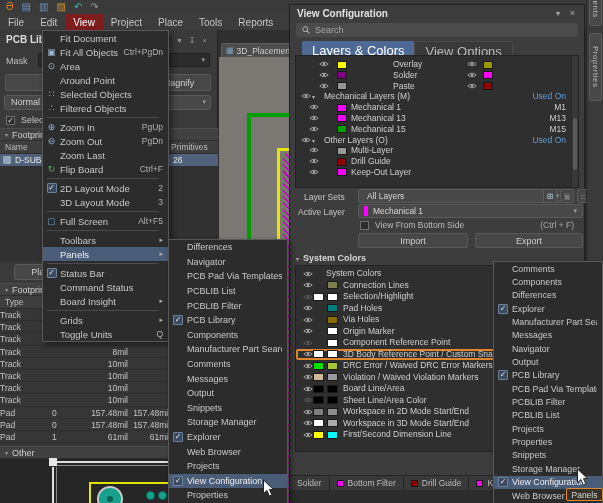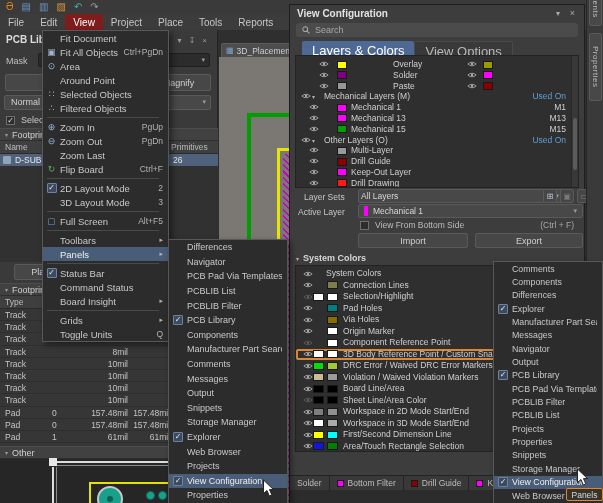--- a/index.html
+++ b/index.html
@@ -46,21 +46,21 @@
   .t1r{left:0;top:124px;width:218px;height:12px;background:#50617b;font-size:8.5px;color:#e8e8e8;line-height:12px}
   .t1r .fi{position:absolute;left:3px;top:2px;width:8px;height:8px;background:#9db0c8;border-radius:1px;opacity:.85}
   .t1r .fn{position:absolute;left:15px;white-space:nowrap}
   .t1r .fp{position:absolute;left:173px}
   .t1body{left:0;top:136px;width:218px;height:96px;background:#313131}
   .place-btn{left:14px;top:234px;width:57px;height:16px}
   .t2h{left:0;top:266px;width:218px;height:13px;background:#3f3f3f;border-bottom:1px solid #2b2b2b;
     font-size:8.5px;color:#bdbdbd;line-height:12px;padding-left:5px}
   .t2body{left:0;top:279px;width:218px;height:137px;background:#363636;overflow:hidden}
   .prow{display:flex;height:12.2px;border-bottom:1px solid #2e2e2e;font-size:8.5px;color:#c4c4c4;line-height:12px}
-  .pc1{width:52px;padding-left:5px}.pc2{width:28px}.pc3{width:48px;text-align:right}.pc4{width:42px;text-align:right}
+  .pc1{width:52px;}.pc2{width:28px}.pc3{width:48px;text-align:right}.pc4{width:42px;text-align:right}
   .preview{left:0;top:429px;width:218px;height:44px;background:#262626}
   .preview > *{position:absolute}
   .pv-sq{left:49px;top:-1px;width:8px;height:8px;background:#e6e6e6}
   .pv-h{left:57px;top:2px;width:161px;height:2px;background:#dcdcdc}
   .pv-h2{left:57px;top:6px;width:161px;height:1px;background:#8a8a8a}
   .pv-v{left:52px;top:8px;width:2px;height:40px;background:#dcdcdc}
   .pv-v2{left:56px;top:8px;width:1px;height:40px;background:#8a8a8a}
   .pv-y{left:89px;top:23px;width:140px;height:32px;border:2px solid #e3e300}
   .pv-c{left:97px;top:27px;width:26px;height:26px;border-radius:50%;background:#17a18c;border:2px solid #c8c8c8}
   .pv-c i{position:absolute;left:8px;top:8px;width:6px;height:6px;border-radius:50%;background:#0c5f52}
@@ -107,21 +107,21 @@
   .lr .lbl{position:absolute;top:0;white-space:nowrap}
   .lr.g .lbl{left:28px}.lr.p .lbl{left:97px}.lr.s .lbl{left:55px}
   .lr .eye2{left:171px}
   .lr .sw2{left:187px}
   .lr .rgt{position:absolute;right:12px;top:0}
   .lr .rgt.blue{color:#5f9fd6}
   .vc-sb1{position:absolute;right:0;top:0;bottom:0;width:7px;background:#383838;border-left:1px solid #292929}
   .vc-sb1 i{position:absolute;left:1px;right:1px;top:62px;height:52px;background:#5b5b5b;border-radius:2px}
   .ls-lb{left:14px;top:187px;font-size:8.5px;color:#c8c8c8}
   .ls-dd{left:68px;top:184px;width:206px;height:14px;background:#484848;border:1px solid #5a5a5a;
-    border-radius:2px;font-size:8.5px;color:#d8d8d8;padding:1px 2px}
+    border-radius:2px;font-size:8.5px;color:#d8d8d8;padding:1px 8px}
   .ls-btns{left:253px;top:184px;display:flex;gap:3px}
   .ls-btn{width:14px;height:14px;background:#464646;border:1px solid #5a5a5a;border-radius:2px;font-size:8px;
     color:#b8cbe0;display:flex;align-items:center;justify-content:center}
   .ls-btn.dim{color:#7a7a7a}
   .al-lb{left:8px;top:202px;font-size:8.5px;color:#c8c8c8}
   .al-dd{left:68px;top:199px;width:225px;height:14px;background:#484848;border:1px solid #5a5a5a;
     border-radius:2px;font-size:8.5px;color:#d8d8d8;display:flex;align-items:center;gap:5px;padding:0 5px}
   .al-bar{width:4px;height:10px}
   .al-dd .dd-ar{position:static;margin-left:auto}
   .bs-cb{left:70px;top:216px}
@@ -531,33 +531,20 @@
               <path d="M1,3.5 Q6,-0.8 11,3.5 Q6,7.8 1,3.5 Z" fill="none" stroke="#b0b0b0" stroke-width="1"></path>
               <circle cx="6" cy="3.5" r="1.4" fill="#b0b0b0"></circle>
             </svg>
           </span>
 
           <span class="sw sw1" style="background: rgb(255, 0, 255);"></span>
           <span class="lbl">Keep-Out Layer</span>
 
           <span class="rgt"></span>
         </div>
-        <div class="lr s">
-          <span class="eye">
-            <svg width="10" height="6" viewBox="0 0 12 7">
-              <path d="M1,3.5 Q6,-0.8 11,3.5 Q6,7.8 1,3.5 Z" fill="none" stroke="#b0b0b0" stroke-width="1"></path>
-              <circle cx="6" cy="3.5" r="1.4" fill="#b0b0b0"></circle>
-            </svg>
-          </span>
-
-          <span class="sw sw1" style="background: rgb(255, 26, 26);"></span>
-          <span class="lbl">Drill Drawing</span>
-
-          <span class="rgt"></span>
-        </div>
       </div>
     <div class="ls-lb">Layer Sets</div>
     <div class="ls-dd">
       <span>All Layers</span>
       <span class="dd-ar">▾</span>
     </div>
     <div class="ls-btns">
       <span class="ls-btn">⊞</span>
       <span class="ls-btn dim">▣</span>
       <span class="ls-btn dim">▭</span>
@@ -736,31 +723,20 @@
           <span class="eye">
             <svg width="10" height="6" viewBox="0 0 12 7">
               <path d="M1,3.5 Q6,-0.8 11,3.5 Q6,7.8 1,3.5 Z" fill="none" stroke="#b0b0b0" stroke-width="1"></path>
               <circle cx="6" cy="3.5" r="1.4" fill="#b0b0b0"></circle>
             </svg>
           </span>
           <span class="sw sa" style="background: rgb(255, 255, 0);"></span>
           <span class="sw sb" style="background: rgb(0, 255, 255);"></span>
           <span class="lbl">First/Second Dimension Line</span>
         </div>
-        <div class="sr">
-          <span class="eye">
-            <svg width="10" height="6" viewBox="0 0 12 7">
-              <path d="M1,3.5 Q6,-0.8 11,3.5 Q6,7.8 1,3.5 Z" fill="none" stroke="#b0b0b0" stroke-width="1"></path>
-              <circle cx="6" cy="3.5" r="1.4" fill="#b0b0b0"></circle>
-            </svg>
-          </span>
-          <span class="sw sa" style="background: rgb(20, 20, 224);"></span>
-          <span class="sw sb" style="background: rgb(0, 128, 0);"></span>
-          <span class="lbl">Area/Touch Rectangle Selection</span>
-        </div>
       </div>
     <div class="vc-status">
 
     <span class="stab">
 
           <span>Solder</span>
         </span>
         <span class="stab">
           <i class="ssq" style="background: rgb(255, 0, 255);"></i>
           <span>Bottom Filter</span>

